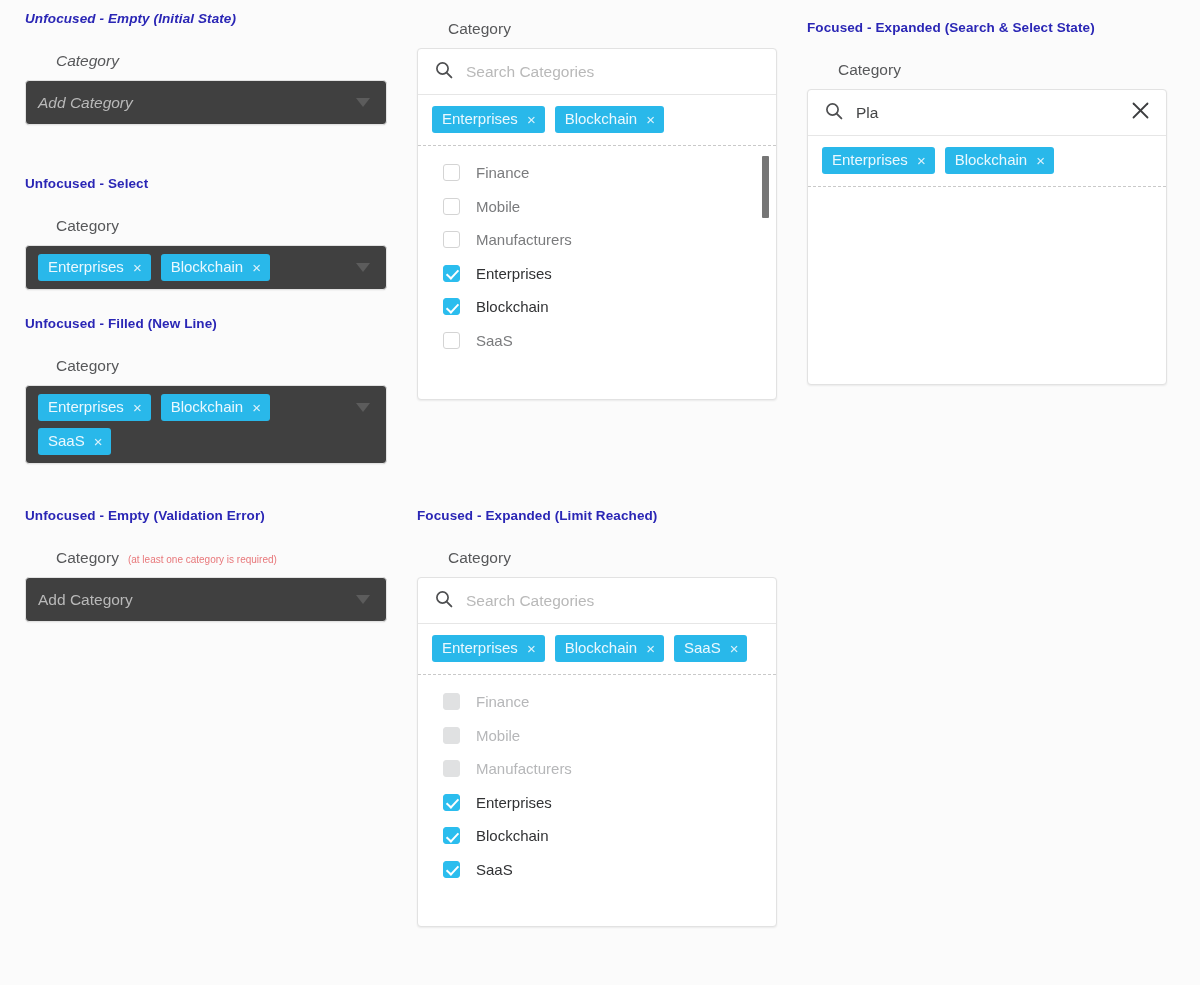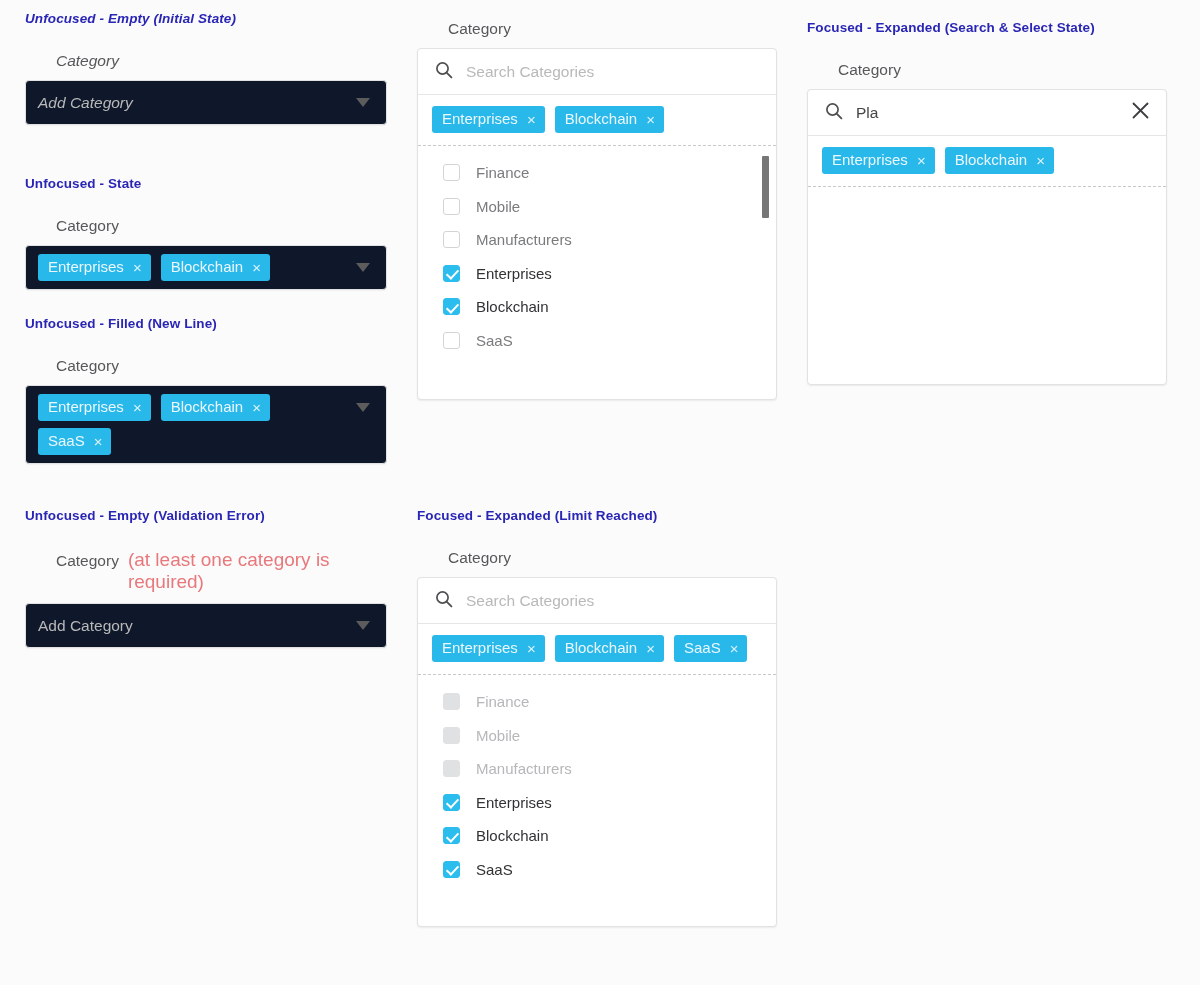--- a/index.html
+++ b/index.html
@@ -37,27 +37,27 @@
     gap: 9px;
     margin-bottom: 10px;
     margin-left: 31px;
   }
   .field-label {
     font-size: 15.5px;
     color: #57585a;
     font-weight: normal;
   }
   .field-error {
-    font-size: 19px;
+    font-size: 10px;
     color: #e8787b;
   }
 
   
   .select-control {
-    background: #0f172a;
+    background: #404040;
     border: 1px solid #e2e2e2;
     border-radius: 4px;
     box-shadow: 0 1px 1px rgba(0,0,0,.045);
     min-height: 45px;
     display: flex;
     align-items: flex-start;
     padding: 8px 10px 8px 12px;
     position: relative;
   }
   .select-control .chips-area {
@@ -225,21 +225,21 @@
     </div>
     <div class="select-control">
       <div class="chips-area">
         <span class="placeholder">Add Category</span>
       </div>
       <span class="caret"></span>
     </div>
   </div>
 
   <div class="cell" style="left:25px; top:176px; width:362px;">
-    <div class="state-title">Unfocused - State</div>
+    <div class="state-title">Unfocused - Select</div>
     <div class="field-label-row">
       <span class="field-label">Category</span>
     </div>
     <div class="select-control">
       <div class="chips-area">
         <span class="chip">
           <span class="chip-label">Enterprises</span>
           <span class="chip-x">×</span>
         </span>
         <span class="chip">

